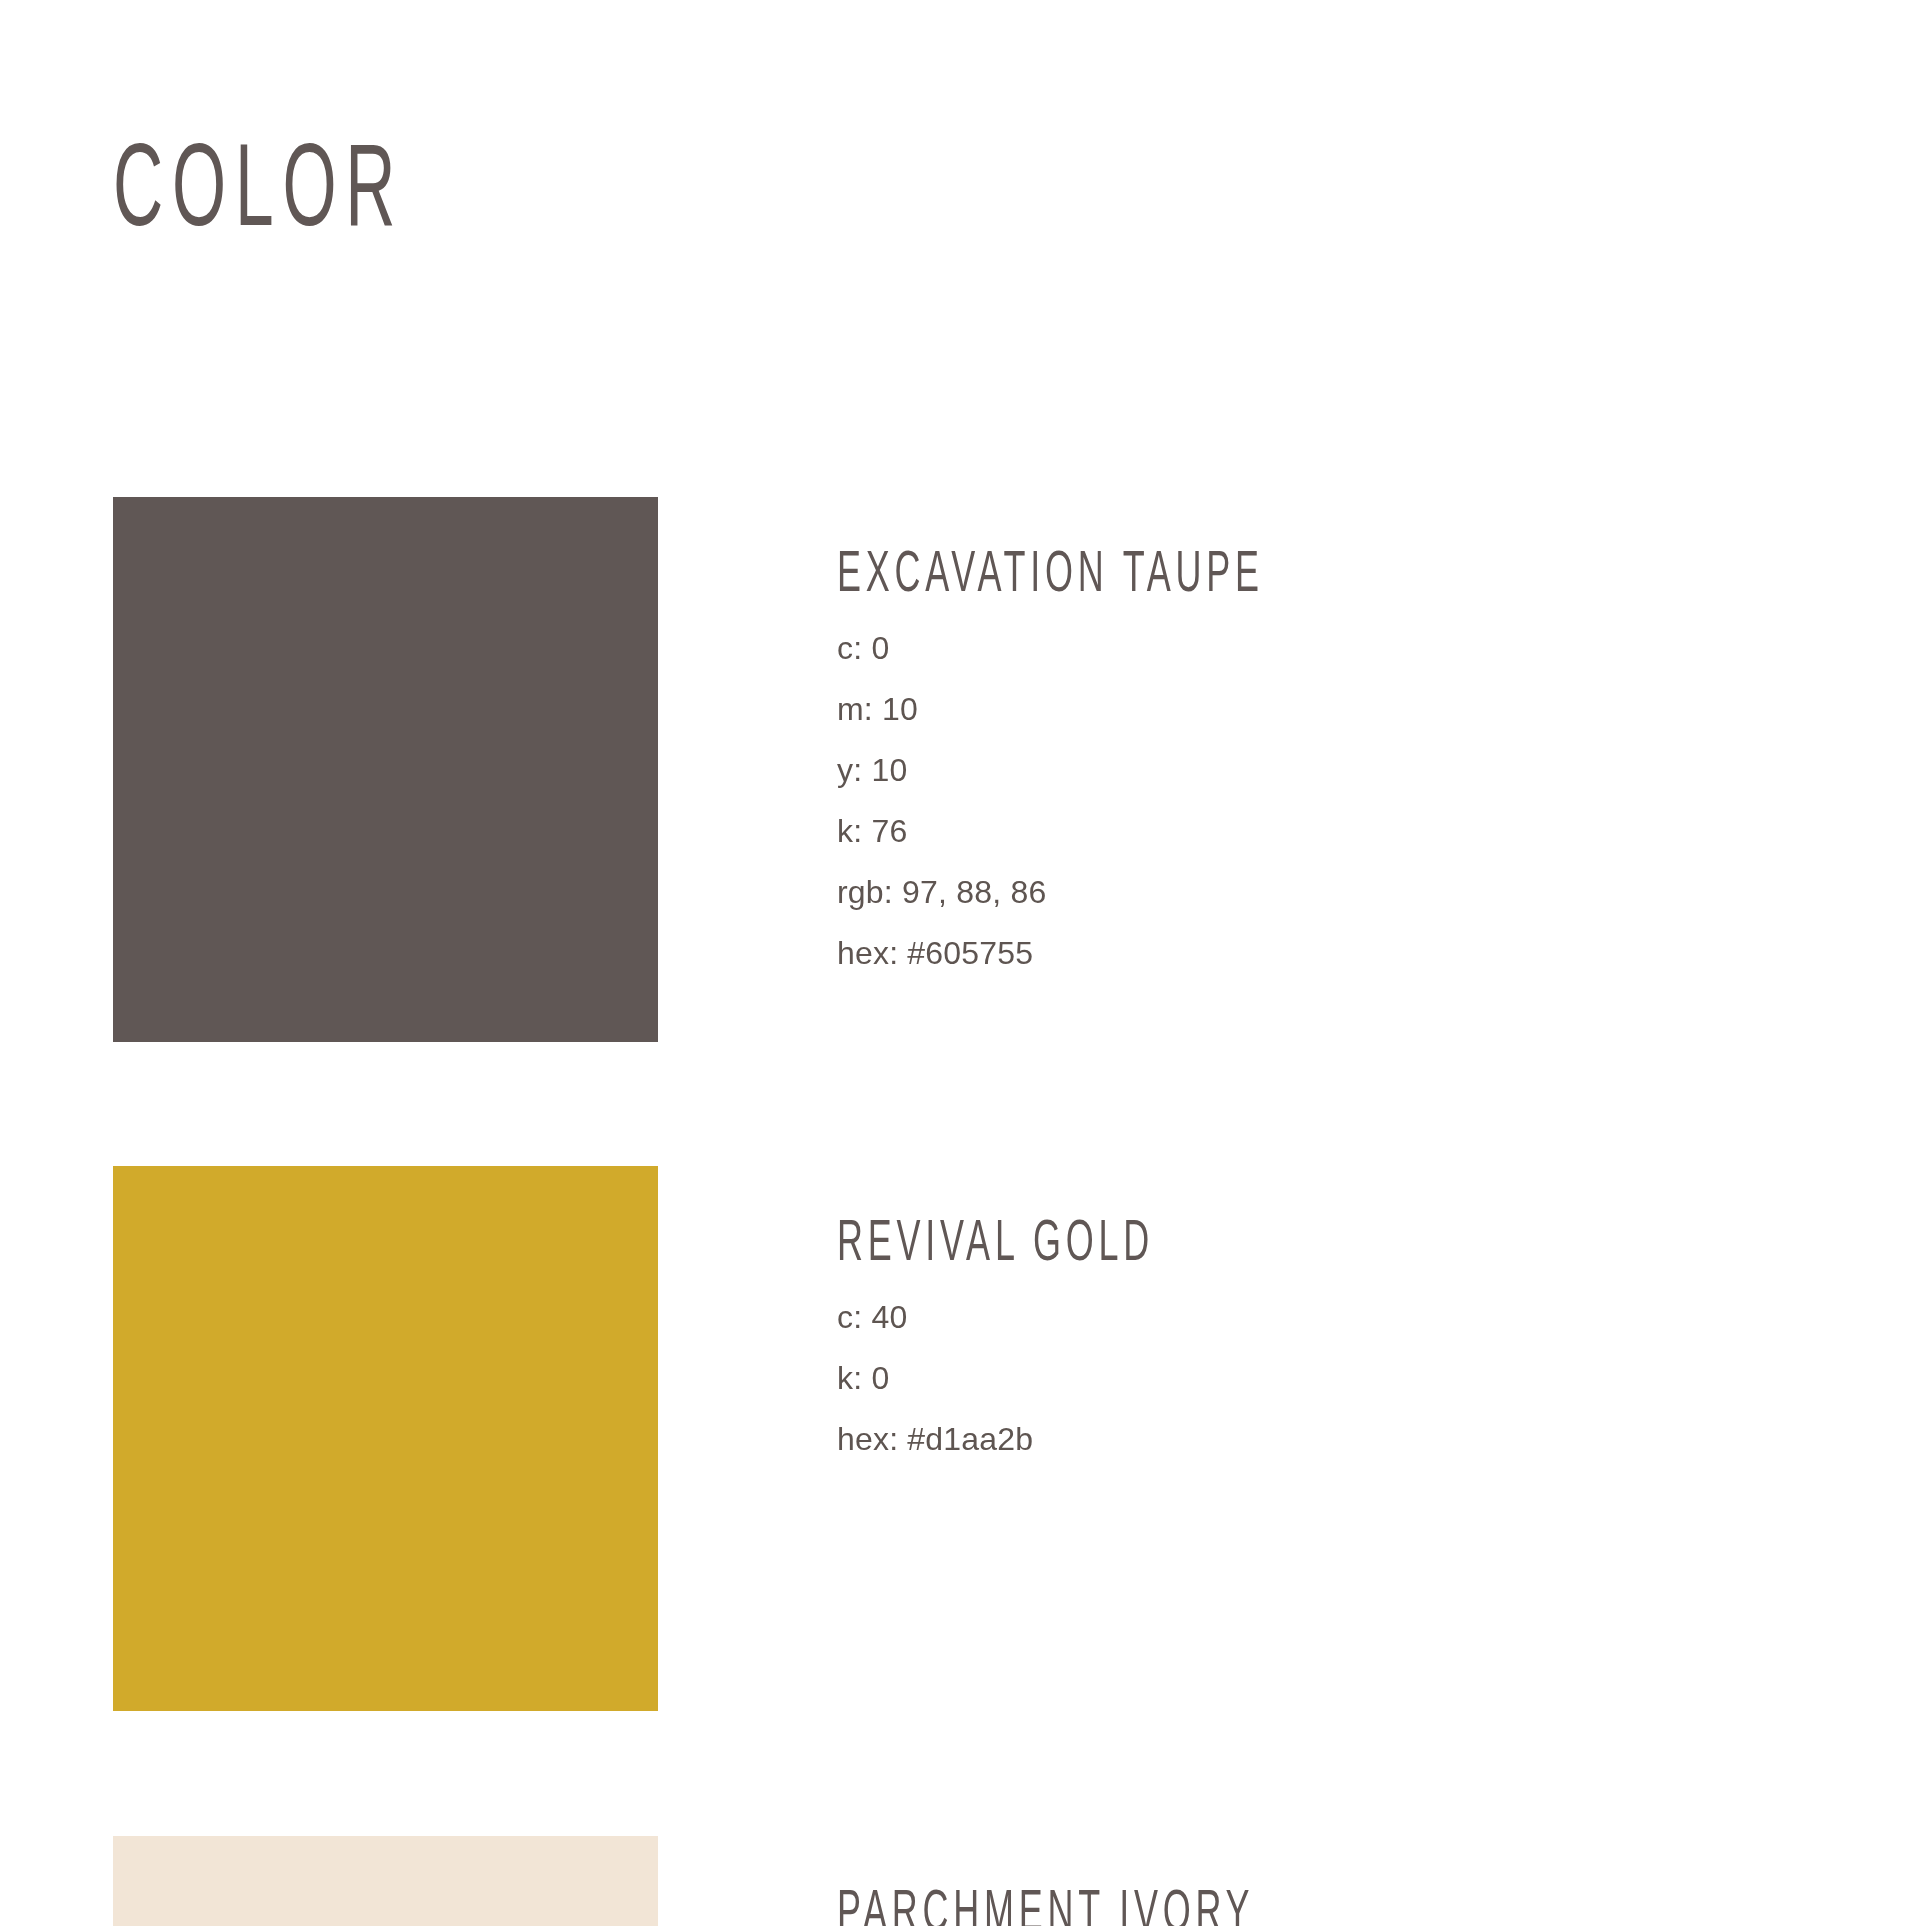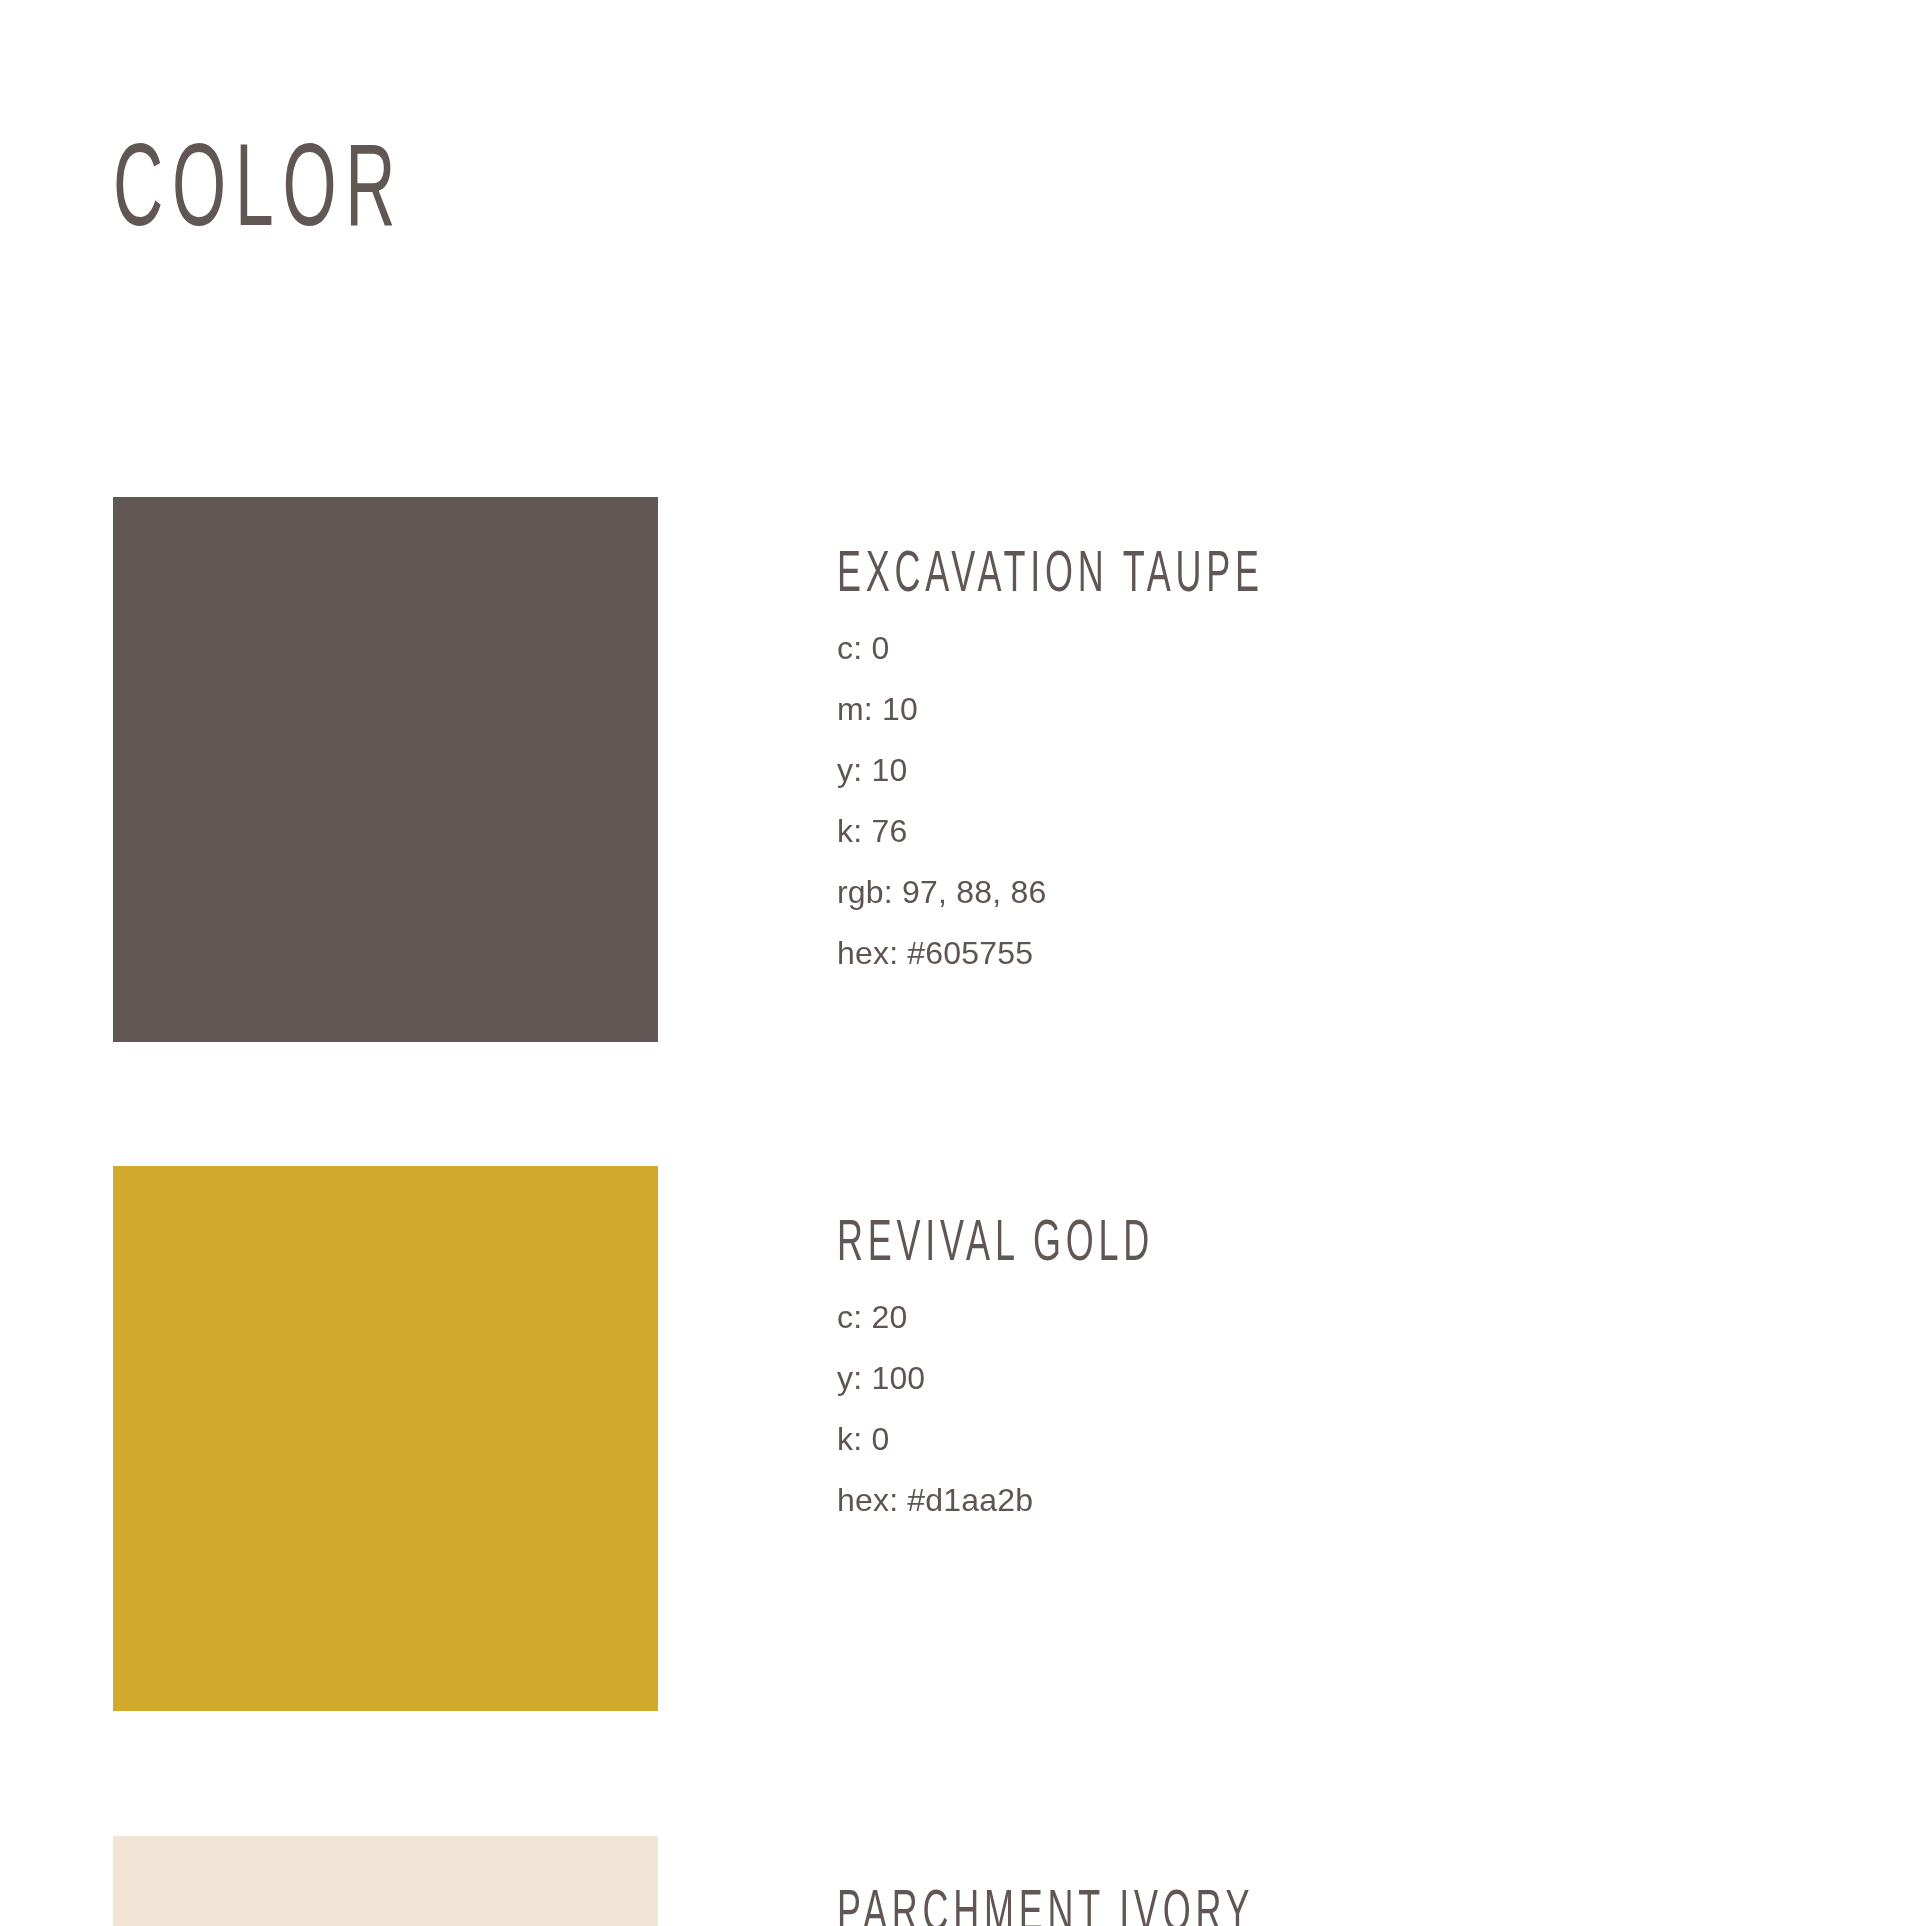--- a/index.html
+++ b/index.html
@@ -104,22 +104,21 @@
         <div class="spec-line">hex: #605755</div>
       </div>
     </div>
   </div>
 
   <div class="swatch-row" id="row-1">
     <div class="swatch-chip" style="background-color: rgb(209, 170, 43);"></div>
     <div class="swatch-info">
       <div class="swatch-name">REVIVAL GOLD</div>
       <div class="swatch-specs">
-        <div class="spec-line">c: 20</div>
-        <div class="spec-line">y: 100</div>
+        <div class="spec-line">c: 40</div>
         <div class="spec-line">k: 0</div>
         <div class="spec-line">hex: #d1aa2b</div>
       </div>
     </div>
   </div>
 
   <div class="swatch-row" id="row-2">
     <div class="swatch-chip" style="background-color: rgb(242, 229, 214);"></div>
     <div class="swatch-info">
       <div class="swatch-name">PARCHMENT IVORY</div>

